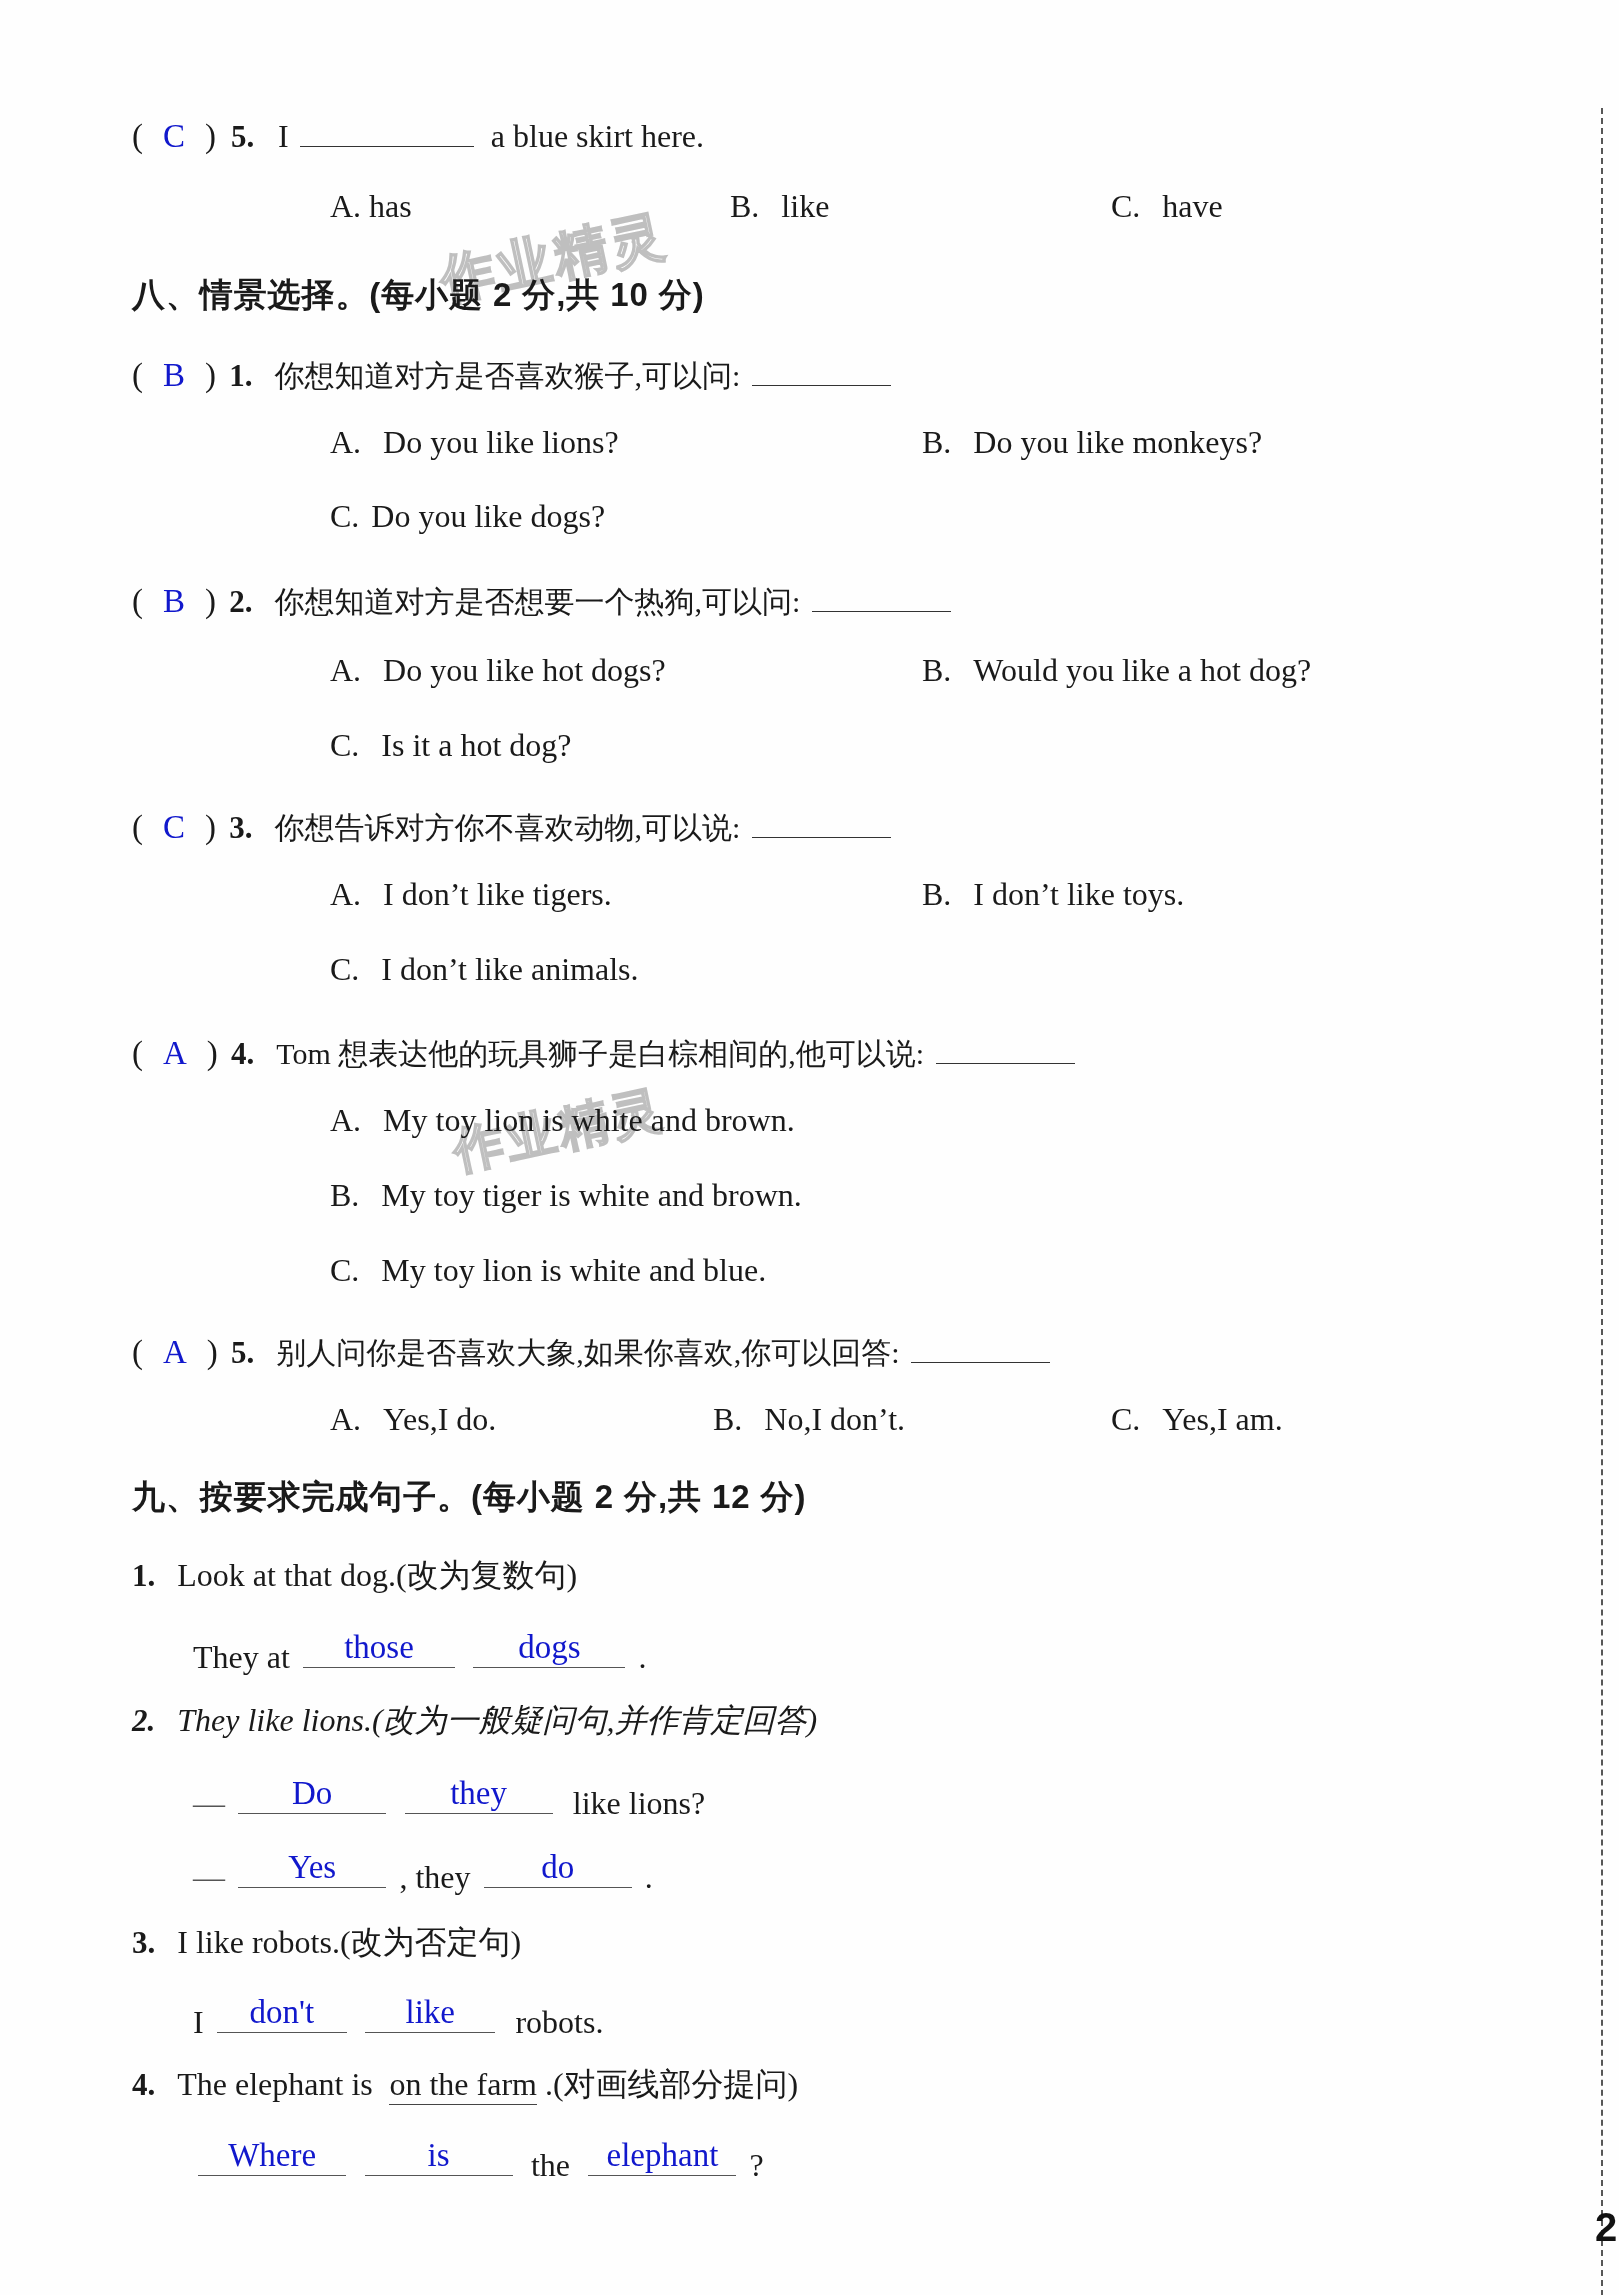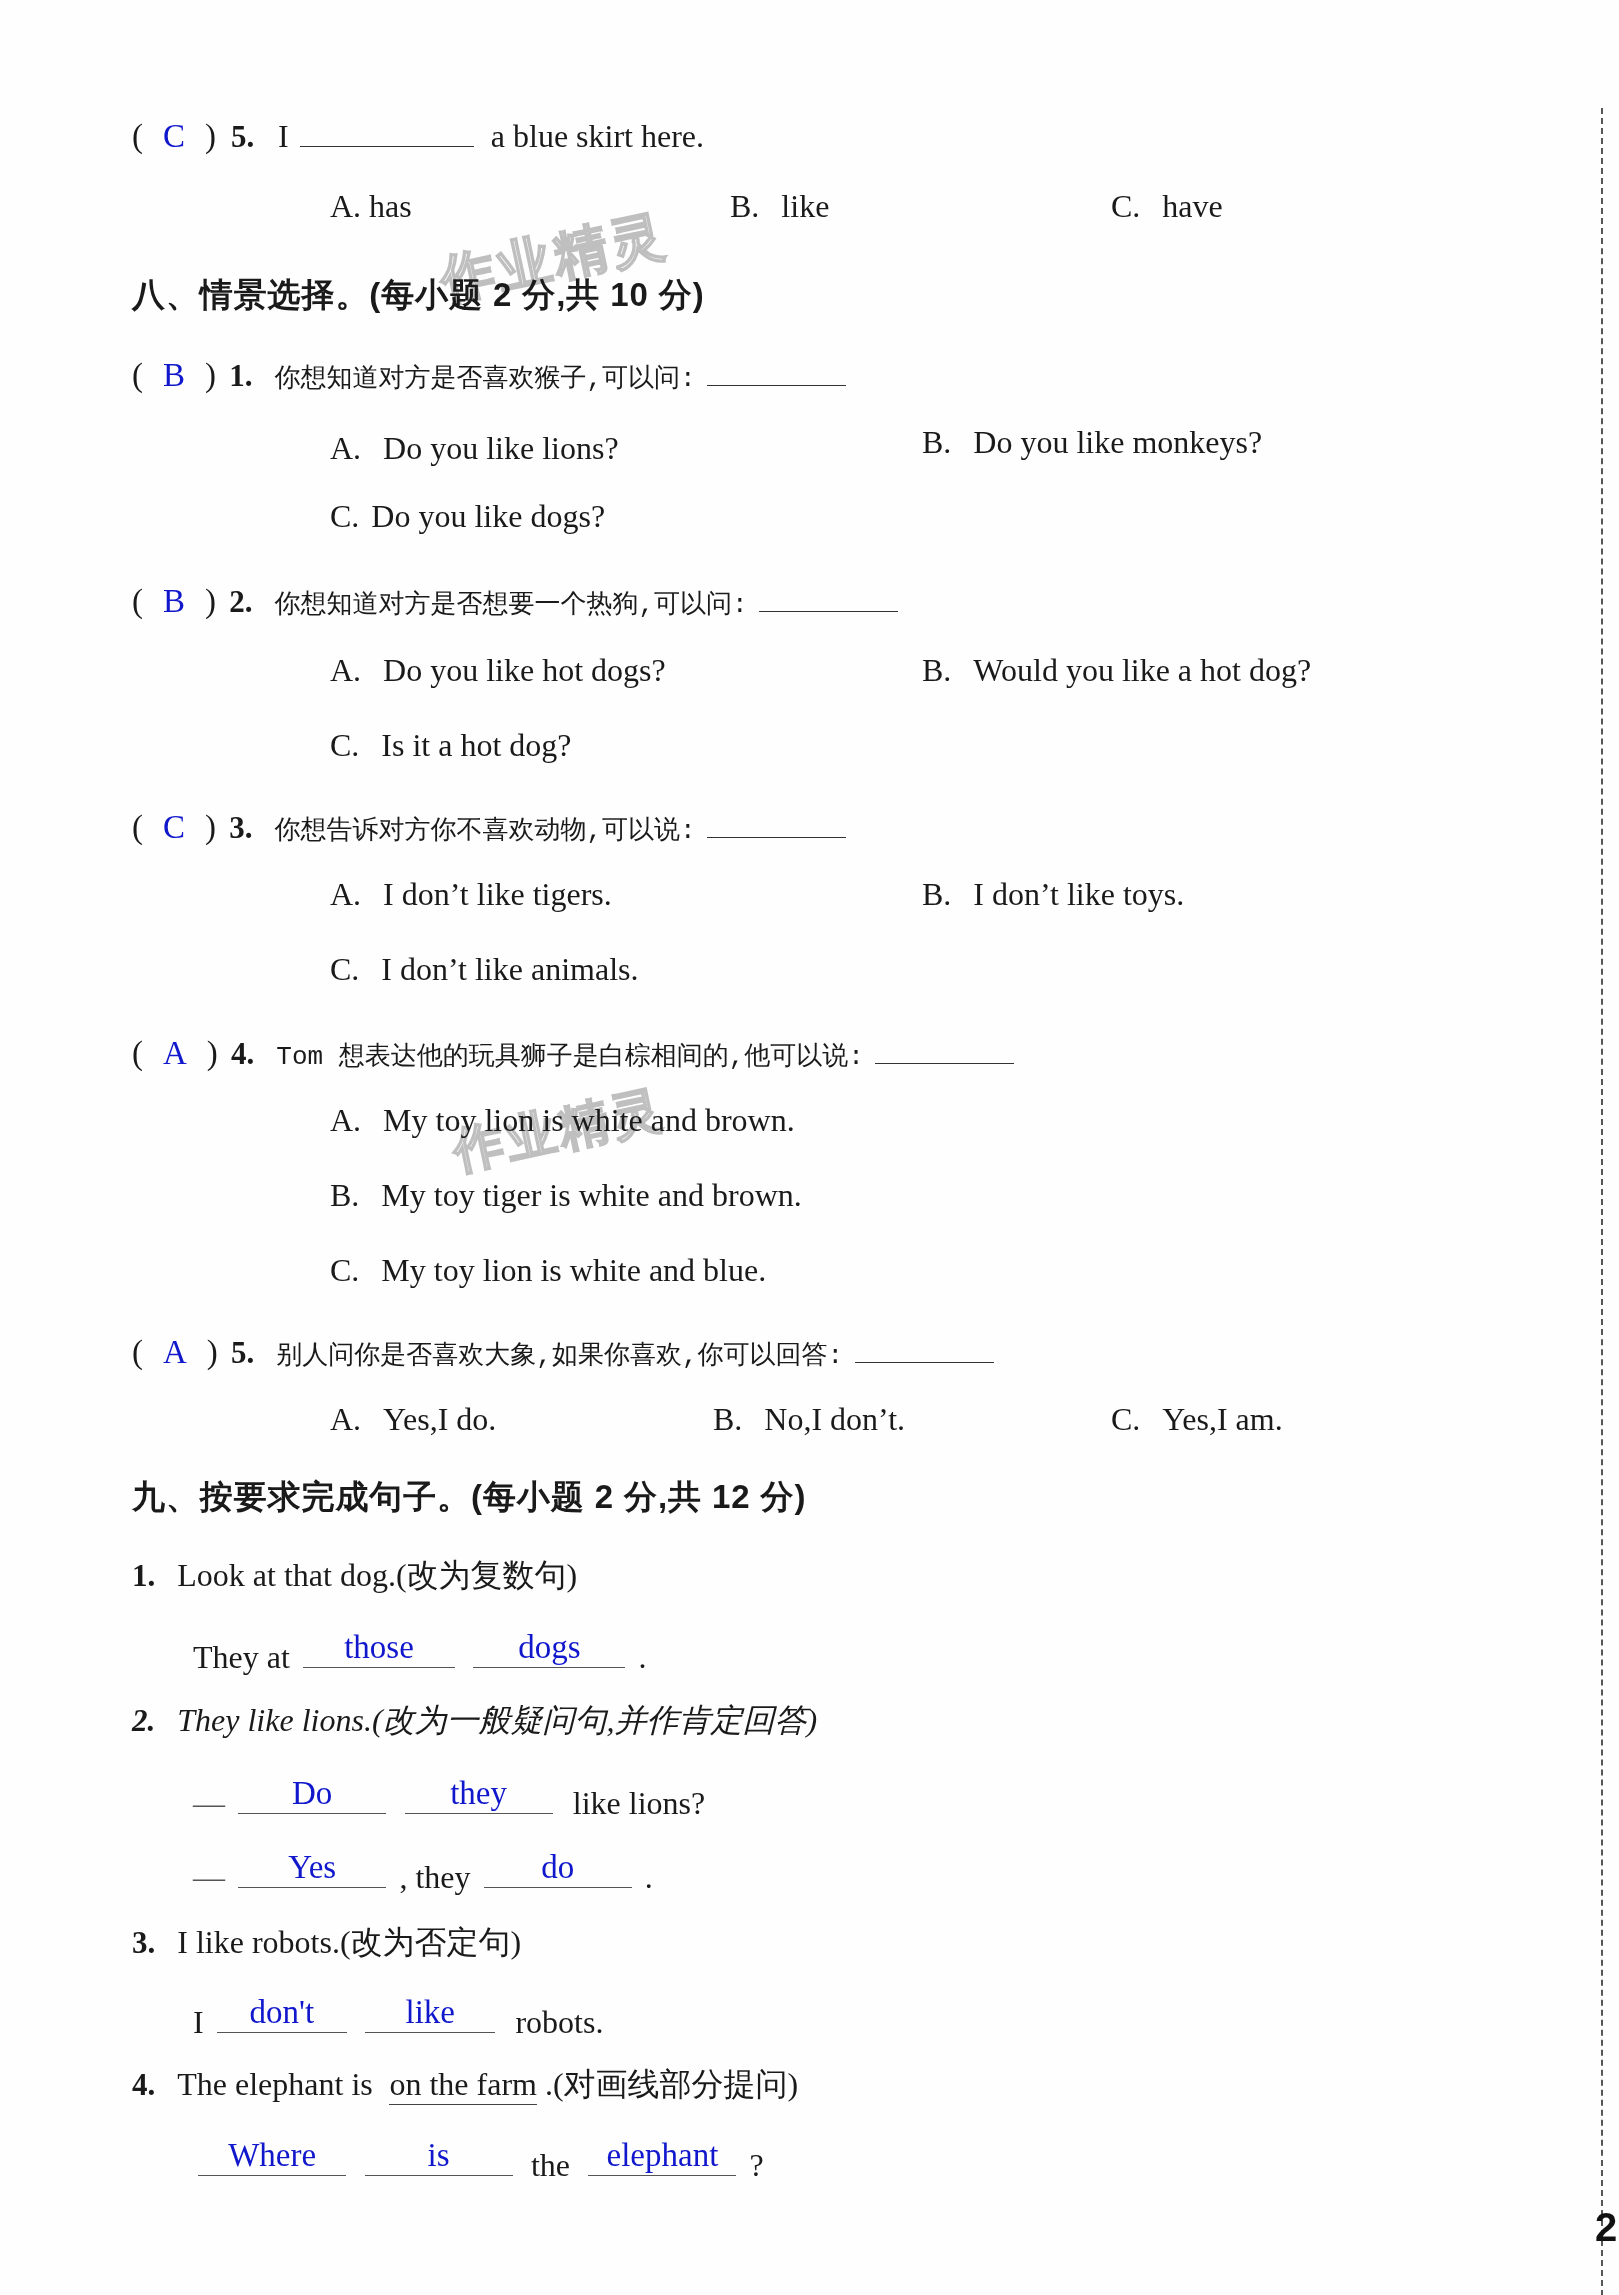--- a/index.html
+++ b/index.html
@@ -68,21 +68,21 @@
     width: 1619px;
   }
 
   .row {
     position: absolute;
     white-space: nowrap;
     line-height: 1;
   }
 
   .qtext  { font-size: 32px; }
-  .cn     { font-family: Liberation Mono, monospace; font-size: 26px; }
+  .cn     { font-family: Liberation Serif, serif; font-size: 30px; }
 
   
   .section-head {
     font-family: "Liberation Sans", "DejaVu Sans", sans-serif;
     font-weight: bold;
     font-size: 33px;
     letter-spacing: 0.9px;
   }
 
   
@@ -183,21 +183,21 @@
     <div class="row section-head" style="left:132px; top:278px;">八、情景选择。(每小题 2 分,共 10 分)</div>
 
     <div class="row qtext" style="left:132px; top:352px;">
       <span class="brk">(</span>
       <span class="ans-letter">B</span>
       <span class="brk">)</span>
       <span class="qnum" style="margin-left:5.2px">1.</span>
       <span class="cn" style="margin-left:14px">你想知道对方是否喜欢猴子,可以问:</span>
       <span class="blank b-md"></span>
     </div>
-    <div class="row qtext" style="left:330px; top:426px;margin-top:6px;">
+    <div class="row qtext" style="left:330px; top:426px;">
       <span>A.</span>
       <span style="margin-left:14px">Do you like lions?</span>
     </div>
     <div class="row qtext" style="left:922px; top:426px;">
       <span>B.</span>
       <span style="margin-left:14px">Do you like monkeys?</span>
     </div>
     <div class="row qtext" style="left:330px; top:500px;">
       <span>C.</span>
       <span style="margin-left:4px">Do you like dogs?</span>

